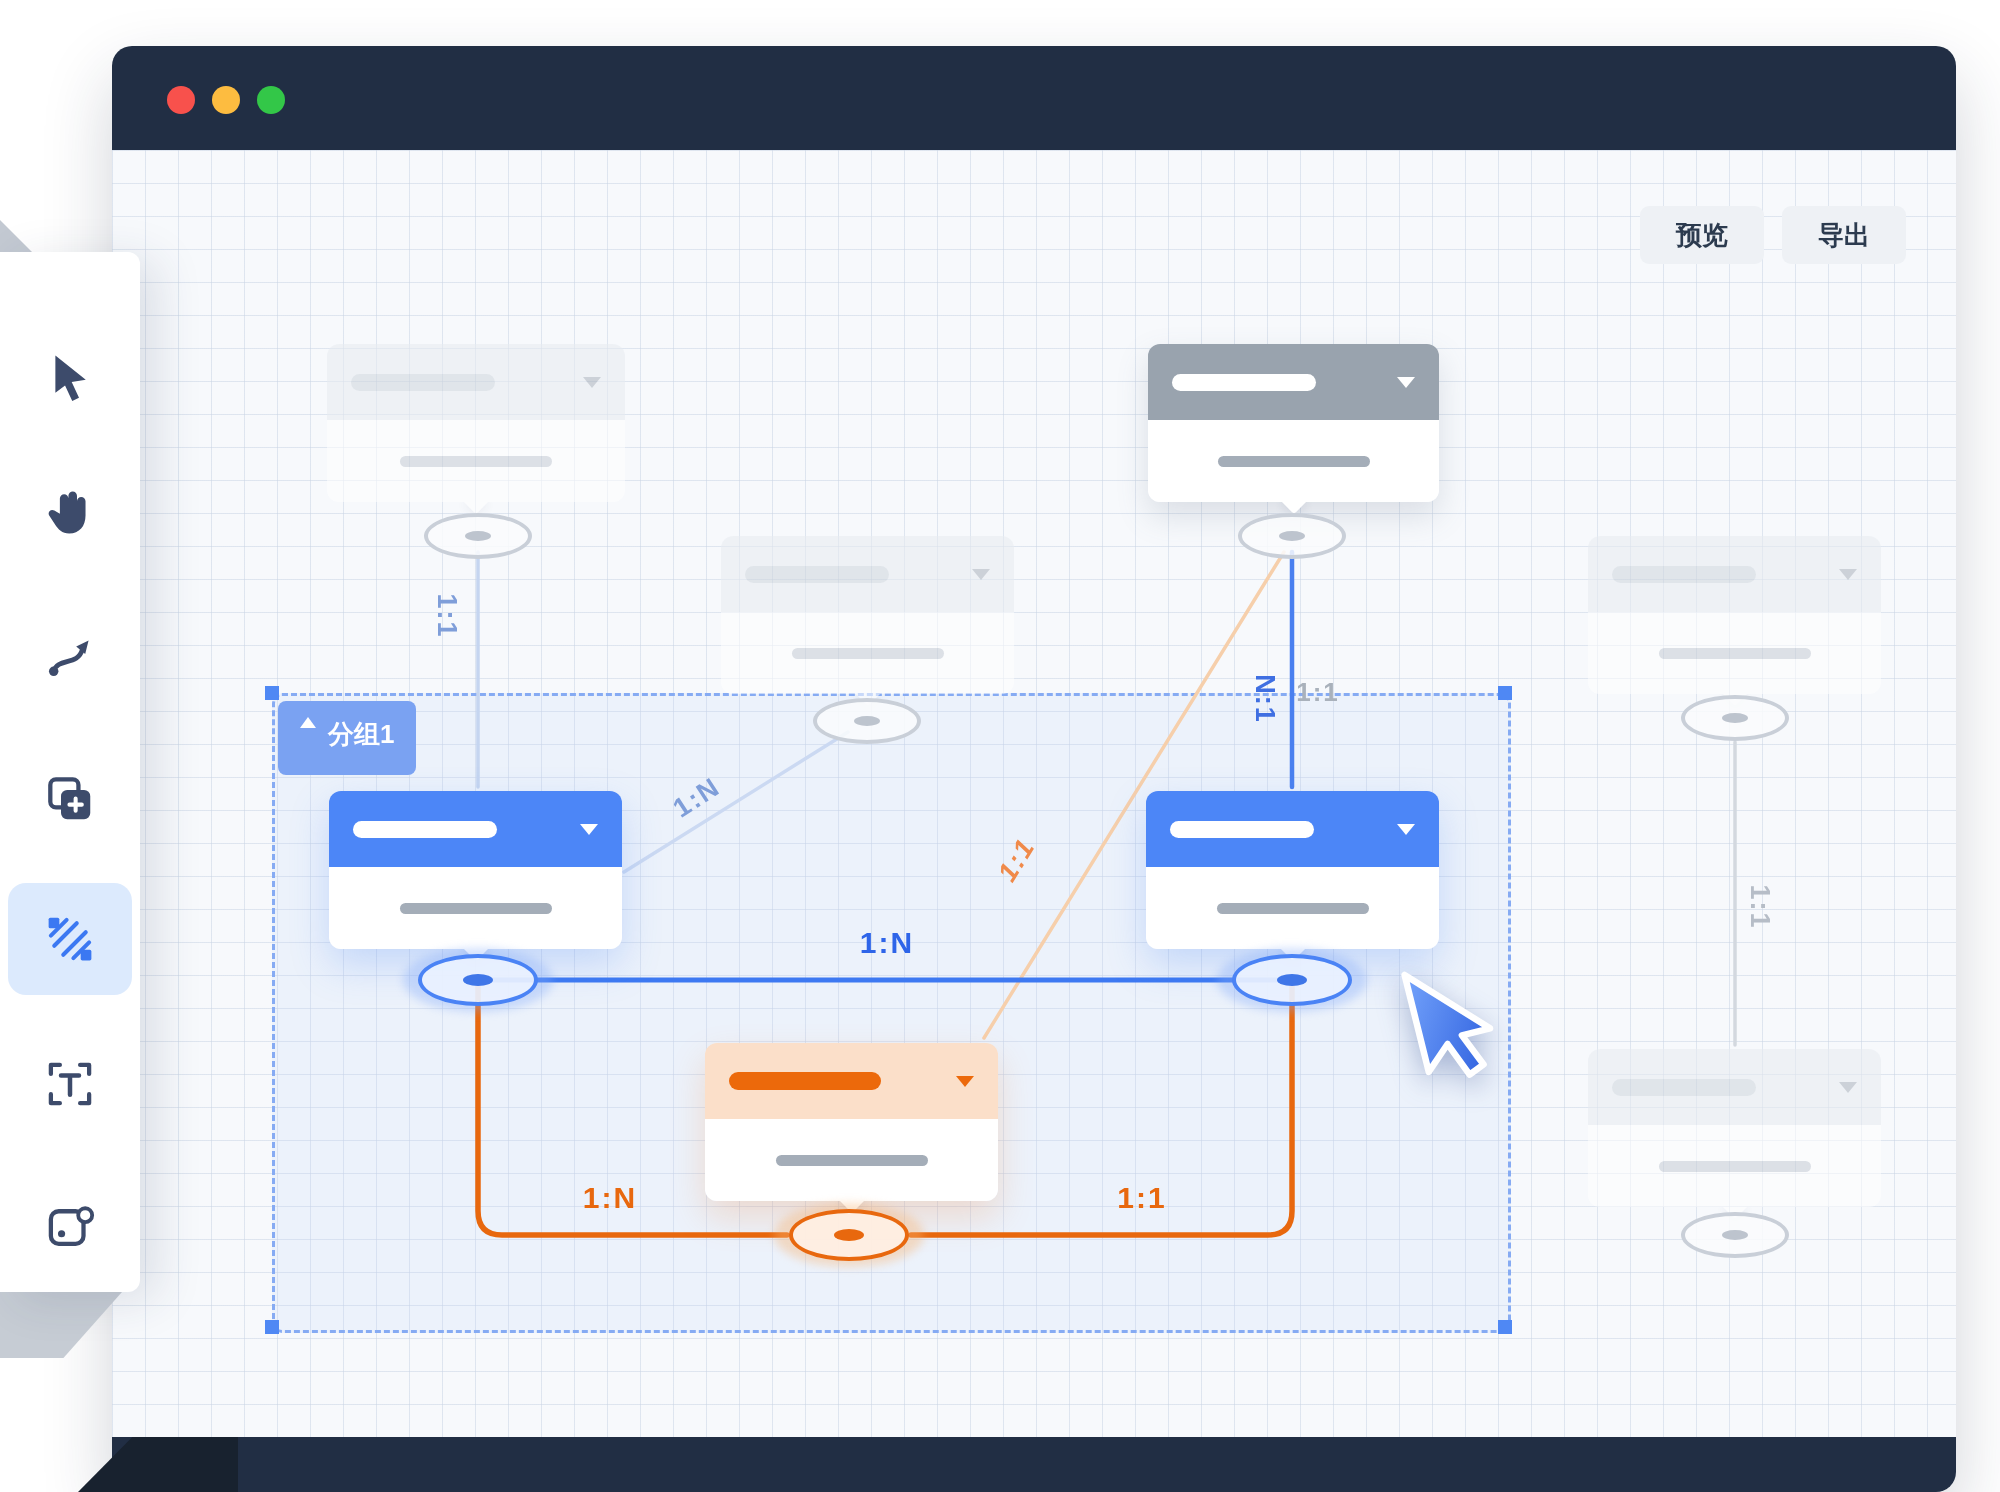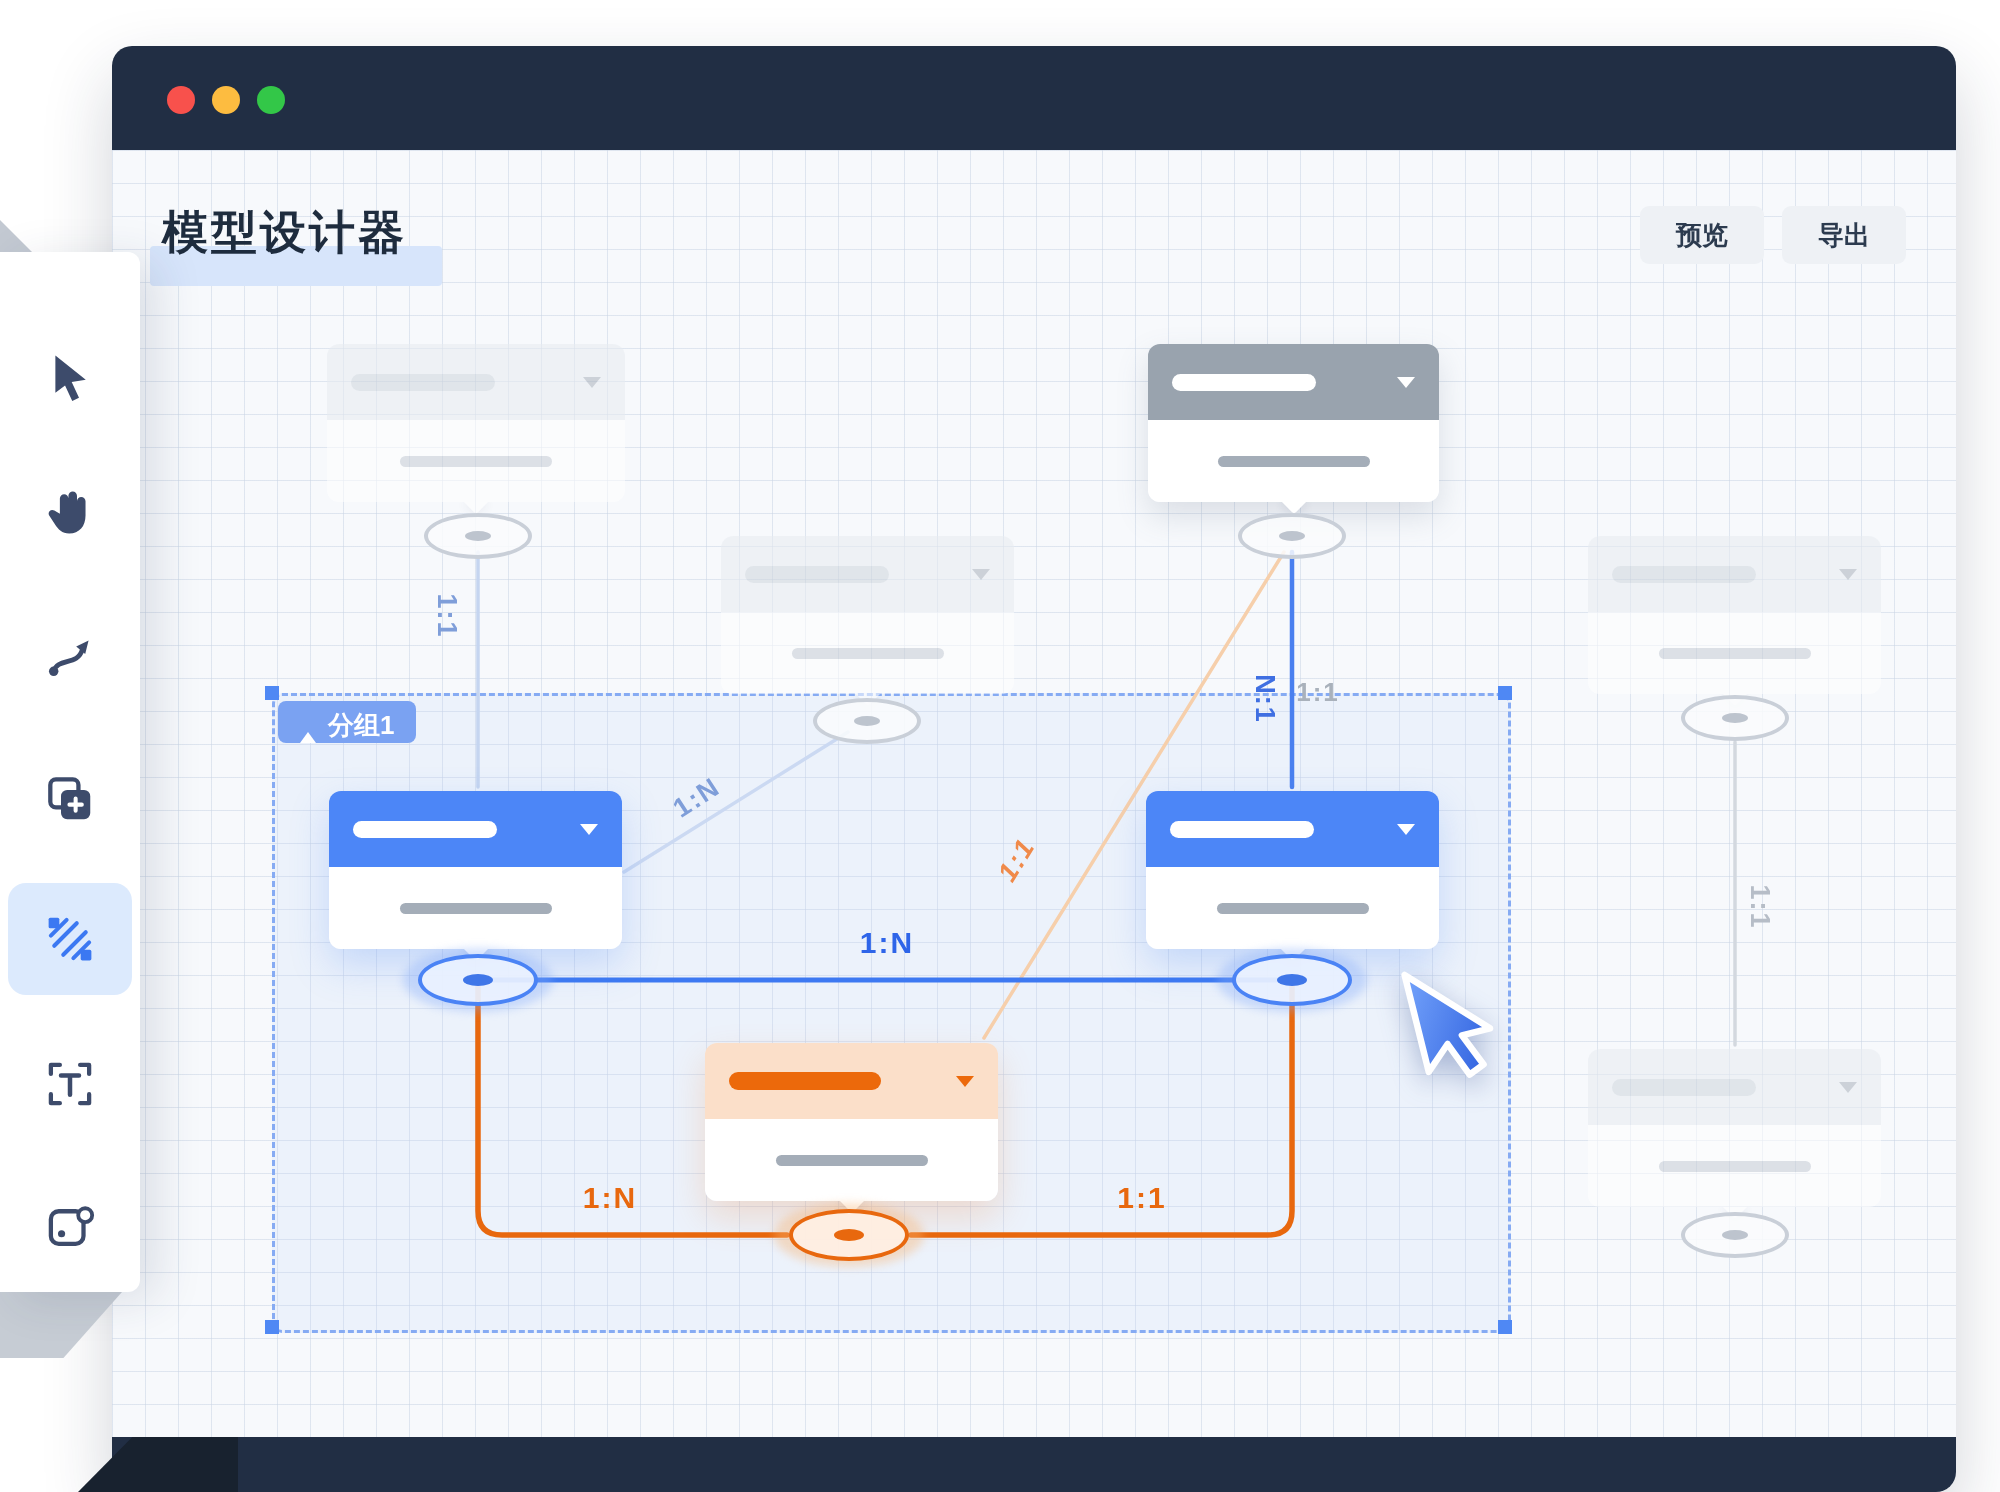--- a/index.html
+++ b/index.html
@@ -38,22 +38,22 @@
   .actions{position:absolute;top:56px;right:50px;display:flex;align-items:center;gap:18px;z-index:5;}
   .btn{border:none;font-family:inherit;cursor:pointer;display:flex;align-items:center;justify-content:center;text-align:center;}
   .btn.ghost{height:58px;padding:0 36px;border-radius:9px;background:#eef1f5;color:#2c3b4f;
     font-size:26px;font-weight:bold;}
   .btn.primary{height:62px;padding:0 30px;border-radius:10px;background:#2e6cf0;color:#fff;
     font-size:27px;font-weight:bold;gap:13px;box-shadow:0 12px 26px rgba(46,108,240,.35);}
 
   
   .group-box{position:absolute;left:160px;top:543px;width:1233px;height:634px;z-index:1;
     border:3px dashed #86abf3;border-radius:10px;background:rgba(190,213,249,.18);}
-  .group-label{position:absolute;left:166px;top:551px;height:42px;padding:0 22px;z-index:6;
-    background:#7aa2f2;border-radius:8px;display:flex;align-items:flex-end;gap:12px;
+  .group-label{position:absolute;left:166px;top:551px;height:42px;padding:16px 22px;z-index:6;
+    background:#7aa2f2;border-radius:8px;display:flex;align-items:flex-start;gap:12px;
     color:#fff;font-size:26px;font-weight:bold;}
   .group-label .tri{width:0;height:0;border-left:8px solid transparent;border-right:8px solid transparent;
     border-bottom:11px solid #fff;display:block;}
   .handle{position:absolute;width:14px;height:14px;background:#4f88f4;z-index:6;
     transform:translate(-50%,-50%);}
 
   
   svg.edges{position:absolute;left:0;top:0;z-index:2;}
   .elabel{position:absolute;z-index:4;font-weight:bold;font-size:27px;letter-spacing:2px;white-space:nowrap;}
 
@@ -125,24 +125,20 @@
 <div class="window">
 
   <div class="titlebar">
     <span class="tl tl-close"></span>
     <span class="tl tl-min"></span>
     <span class="tl tl-max"></span>
   </div>
 
   <div class="canvas">
 
-    <div class="title-wrap">
-      <span class="title-highlight"></span>
-      <h1>模型设计器</h1>
-    </div>
 
     <div class="actions">
       <button class="btn ghost">预览</button>
       <button class="btn ghost">导出</button>
     </div>
 
     <div class="group-box"></div>
 
     <svg class="edges" width="1844" height="1287" viewBox="0 0 1844 1287">
       <path d="M366 402 V637" stroke="#c5d5f0" stroke-width="3.5" fill="none" stroke-linecap="round"></path>

